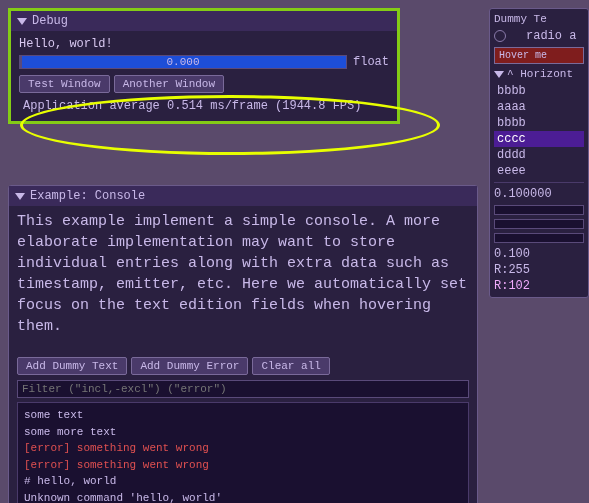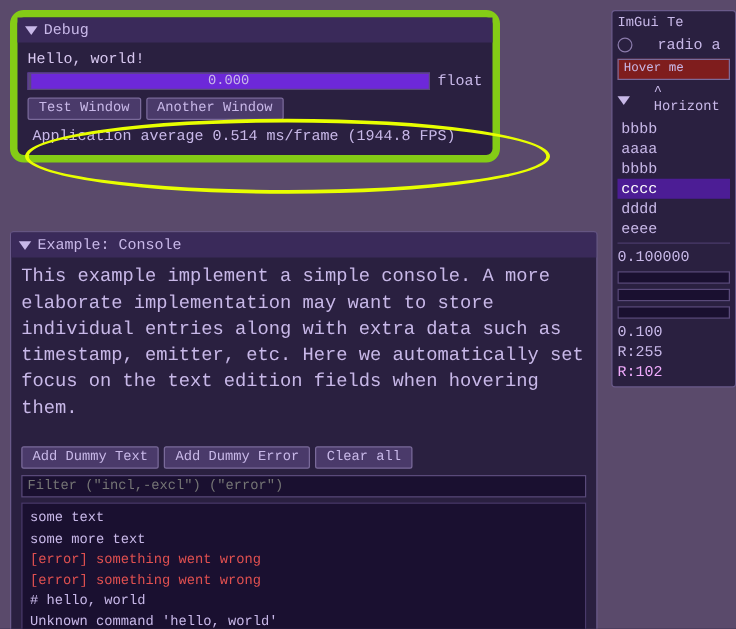--- a/index.html
+++ b/index.html
@@ -13,22 +13,22 @@
       position: relative;
     }
 
     
     .debug-window {
       position: absolute;
       top: 8px;
       left: 8px;
       width: 392px;
       background: #2a2040;
-      border: 6px solid #84cc16;
-      border-radius: 11px;
+      border: 3px solid #84cc16;
+      border-radius: 0;
     }
     .window-titlebar {
       background: #3a2a5a;
       padding: 3px 6px;
       color: #c8b8e8;
       font-size: 12px;
       display: flex;
       align-items: center;
       gap: 5px;
     }
@@ -50,21 +50,21 @@
     }
     .slider-row {
       display: flex;
       align-items: center;
       gap: 6px;
       margin-bottom: 6px;
     }
     .slider-track {
       flex: 1;
       height: 14px;
-      background: #6d28d9;
+      background: #1d4ed8;
       border: 1px solid #5a4a7a;
       position: relative;
       display: flex;
       align-items: center;
     }
     .slider-value-text {
       position: absolute;
       width: 100%;
       text-align: center;
       font-size: 11px;
@@ -157,21 +157,21 @@
       width: 100%;
       margin-bottom: 4px;
       text-align: left;
     }
     .section-header {
       font-size: 11px;
       color: #c8b8e8;
       margin-bottom: 3px;
       display: flex;
       align-items: center;
-      gap: 19px;
+      gap: 3px;
     }
     .list-item {
       font-size: 12px;
       color: #c8b8e8;
       padding: 1px 3px;
     }
     .list-item.selected {
       background: #4c1d95;
       color: #ffffff;
     }
@@ -313,21 +313,21 @@
       <button class="imgui-btn">Test Window</button>
       <button class="imgui-btn">Another Window</button>
     </div>
     <div class="fps-text">Application average 0.514 ms/frame (1944.8 FPS)</div>
   </div>
 </div>
 
 <div class="yellow-circle"></div>
 
 <div class="right-panel">
-  <div class="right-panel-title">ImGui Te</div>
+  <div class="right-panel-title">Dummy Te</div>
   <div class="radio-row">
     <span class="radio-circle"></span>
     <span>radio a</span>
   </div>
   <button class="hover-btn">Hover me</button>
   <div class="section-header">
     <span class="triangle-icon" style="border-top-color:#c8b8e8;"></span>
     <span>^ Horizont</span>
   </div>
   <div class="list-item">bbbb</div>

